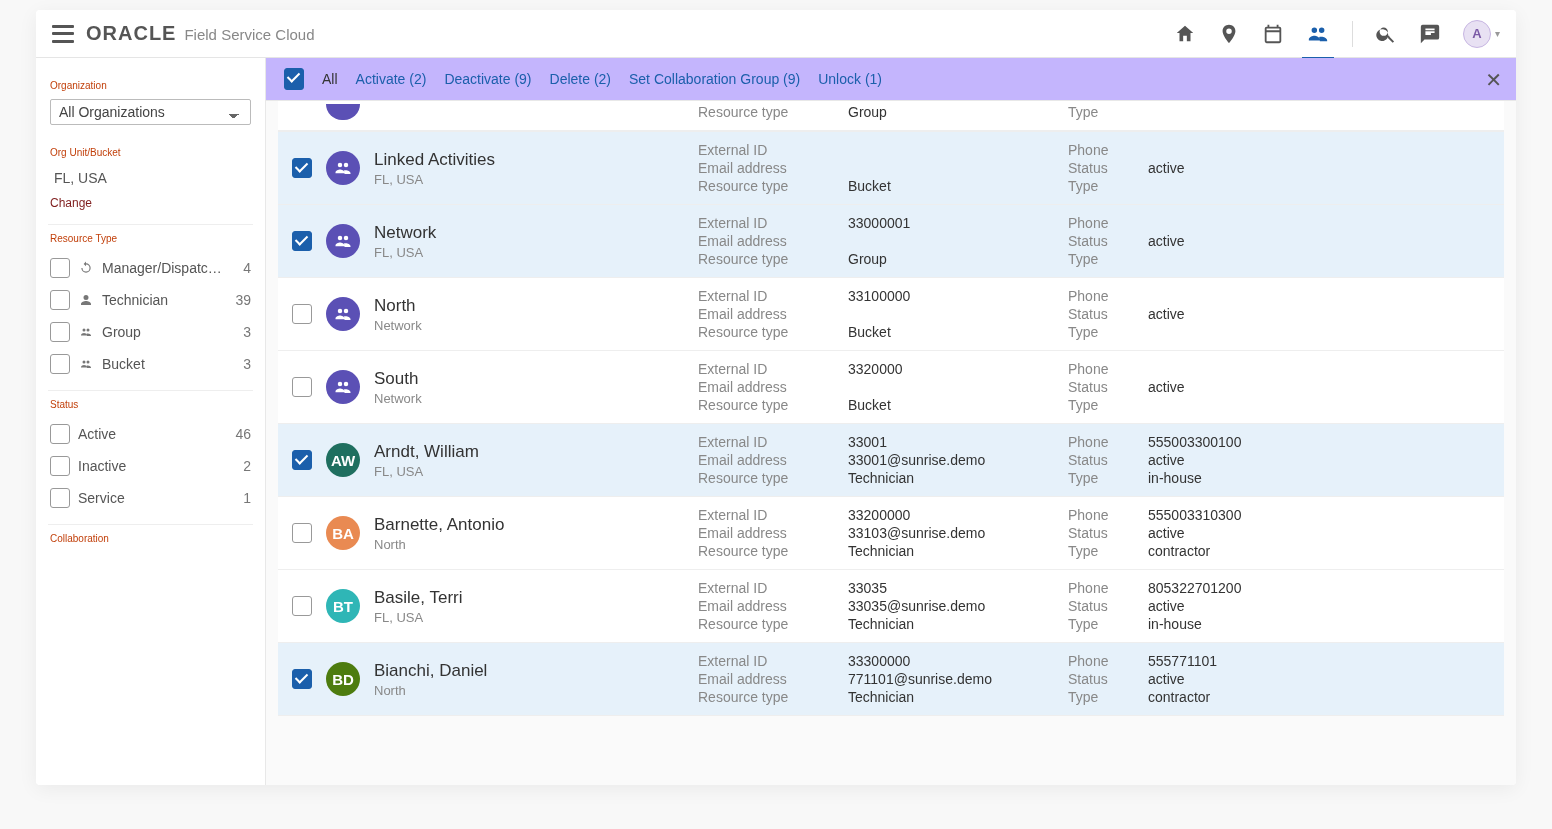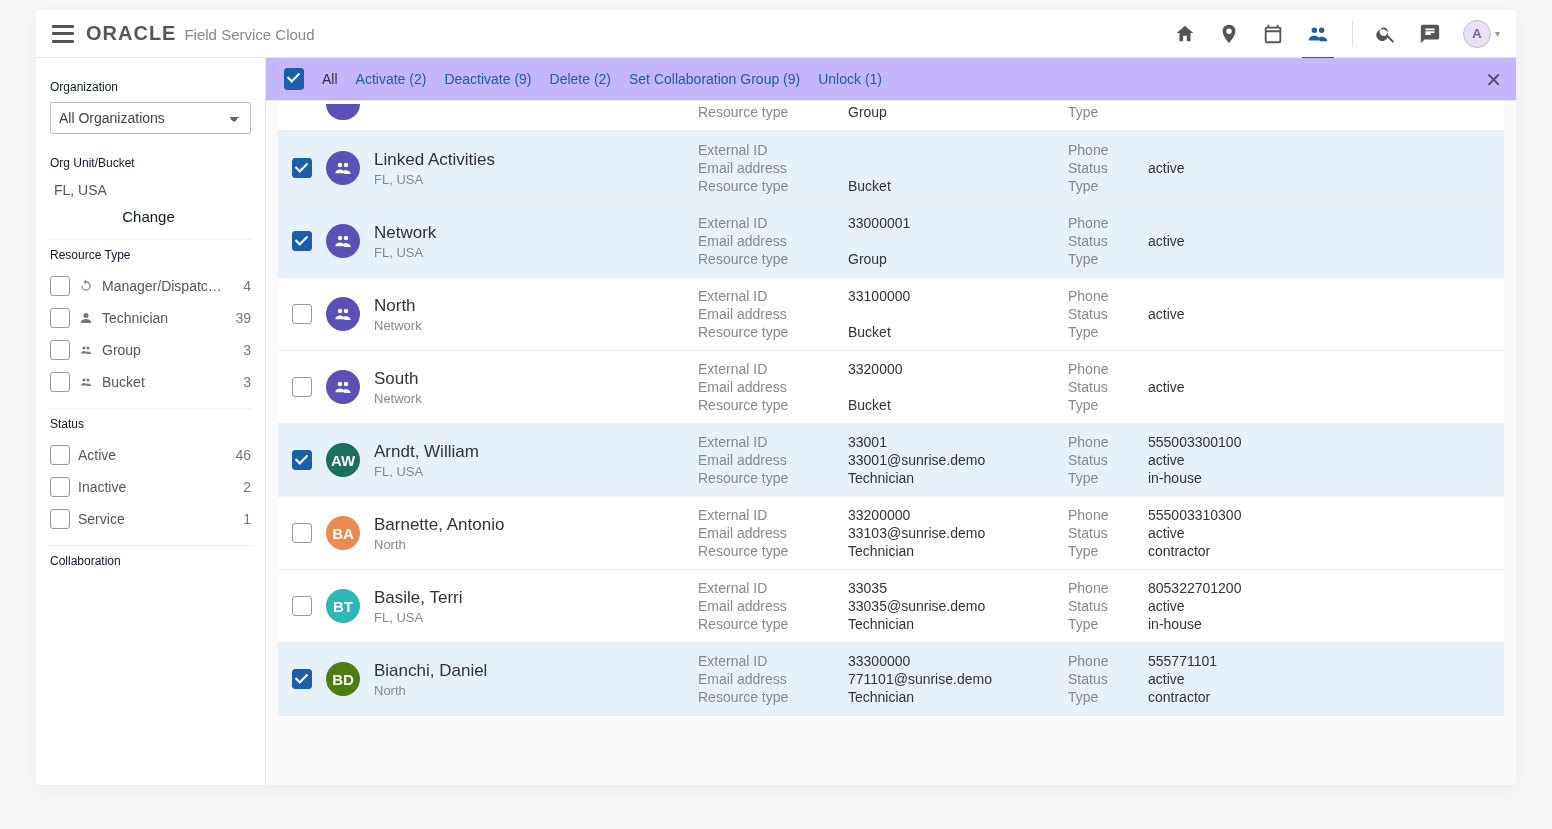--- a/index.html
+++ b/index.html
@@ -57,32 +57,32 @@
   .sidebar {
     width: 230px;
     border-right: 1px solid #e8e8e8;
     padding: 14px 14px 0 14px;
     overflow-y: auto;
     background: #fff;
     position: relative;
   }
   .sidebar::-webkit-scrollbar { width:0; }
   .sidebar-splitter { position:absolute; right:-3px; top:0; bottom:0; width:6px; cursor:col-resize; }
-  .sb-section-title { color:#0f172a; font-size:12px; margin: 8px 0 8px; }
+  .sb-section-title { color:#c2410c; font-size:10px; margin: 8px 0 8px; }
   .sb-select {
-    width:100%; height:32px; border:1px solid #bbb; border-radius:2px;
+    width:100%; height:26px; border:1px solid #bbb; border-radius:2px;
     padding: 0 28px 0 8px; font-size:14px; color:#444; background:#fff;
     appearance:none; -webkit-appearance:none;
     background-image: linear-gradient(45deg, transparent 50%, #666 50%), linear-gradient(135deg, #666 50%, transparent 50%);
     background-position: calc(100% - 16px) 14px, calc(100% - 11px) 14px;
     background-size: 5px 5px, 5px 5px;
     background-repeat: no-repeat;
   }
   .sb-static { padding: 4px 0 2px 4px; color:#555; }
-  .sb-link { color:#0f172a; cursor:pointer; text-align:center; display:block; padding:8px 4px 14px 0; font-size:15px; }
+  .sb-link { color:#7f1d1d; cursor:pointer; text-align:left; display:block; padding:8px 4px 14px 0; font-size:12px; }
   .sb-divider { border:none; border-top:1px solid #eee; margin: 0 -2px 6px; }
   .filter-row { display:flex; align-items:center; justify-content: space-between; padding: 6px 0; }
   .filter-left { display:flex; align-items:center; gap:8px; min-width:0; }
   .filter-label { color:#555; white-space:nowrap; overflow:hidden; text-overflow:ellipsis; max-width:120px; }
   .filter-count { color:#777; font-size:14px; }
   .ck {
     width:20px; height:20px; border:1.5px solid #999; border-radius:3px; flex:0 0 20px; background:#fff; cursor:pointer;
   }
   .ck.checked { background:#1b5fab; border-color:#1b5fab; position:relative; }
   .ck.checked::after { content:""; position:absolute; left:5px; top:1px; width:5px; height:10px; border:solid #fff; border-width:0 2.5px 2.5px 0; transform: rotate(45deg); }

